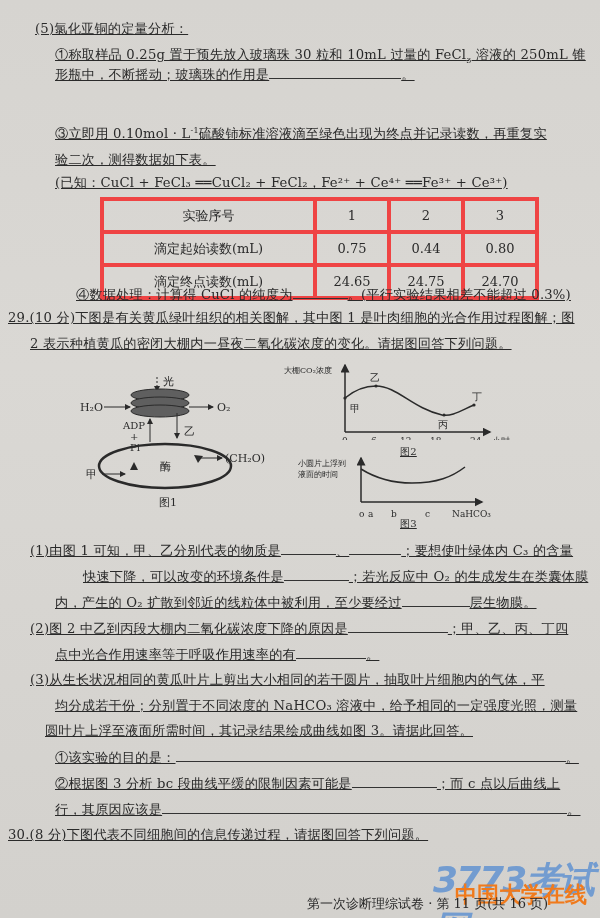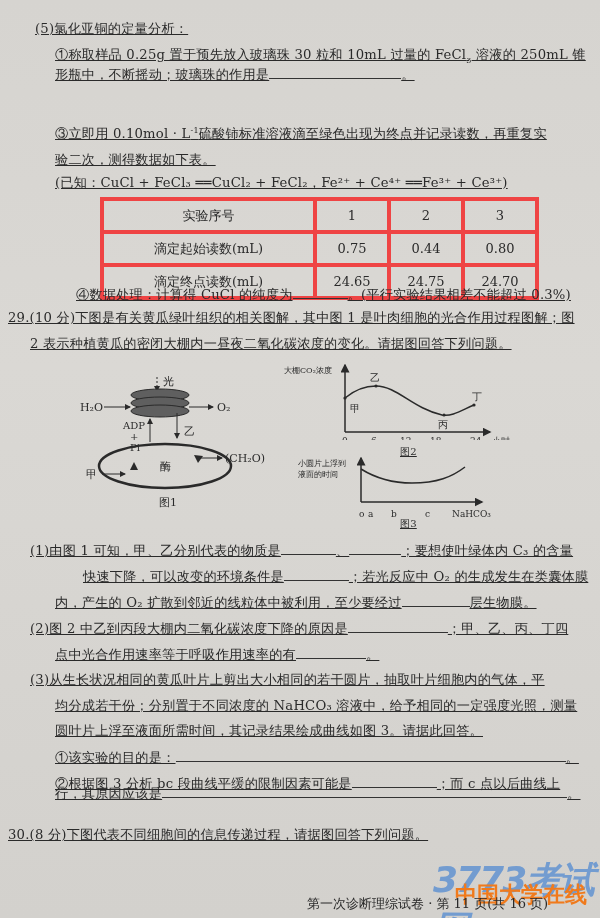--- a/index.html
+++ b/index.html
@@ -176,28 +176,28 @@
     <span>内，产生的 O₂ 扩散到邻近的线粒体中被利用，至少要经过</span><span class="blank" style="width:68px;"></span><span>层生物膜。</span>
   </div>
   <div class="line" style="left:30px;top:619px;">
     <span>(2)图 2 中乙到丙段大棚内二氧化碳浓度下降的原因是</span><span class="blank" style="width:100px;"></span><span>；甲、乙、丙、丁四</span>
   </div>
   <div class="line" style="left:55px;top:645px;">
     <span>点中光合作用速率等于呼吸作用速率的有</span><span class="blank" style="width:70px;"></span><span>。</span>
   </div>
   <div class="line" style="left:30px;top:671px;">(3)从生长状况相同的黄瓜叶片上剪出大小相同的若干圆片，抽取叶片细胞内的气体，平</div>
   <div class="line" style="left:55px;top:697px;">均分成若干份；分别置于不同浓度的 NaHCO₃ 溶液中，给予相同的一定强度光照，测量</div>
-  <div class="line" style="left:55px;top:722px;">圆叶片上浮至液面所需时间，其记录结果绘成曲线如图 3。请据此回答。</div>
+  <div class="line" style="left:45px;top:722px;">圆叶片上浮至液面所需时间，其记录结果绘成曲线如图 3。请据此回答。</div>
   <div class="line" style="left:55px;top:748px;">
     <span>①该实验的目的是：</span><span class="blank" style="width:390px;"></span><span>。</span>
   </div>
   <div class="line" style="left:55px;top:774px;">
     <span>②根据图 3 分析 bc 段曲线平缓的限制因素可能是</span><span class="blank" style="width:85px;"></span><span>；而 c 点以后曲线上</span>
   </div>
-  <div class="line" style="left:55px;top:784px;">
+  <div class="line" style="left:55px;top:800px;">
     <span>行，其原因应该是</span><span class="blank" style="width:405px;"></span><span>。</span>
   </div>
 
   <div class="line" style="left:8px;top:826px;">30.(8 分)下图代表不同细胞间的信息传递过程，请据图回答下列问题。</div>
 
   <div class="wm1">3773考试网</div>
   <div class="wm2">中国大学在线</div>
 
   <div class="footer">第一次诊断理综试卷 · 第 11 页(共 16 页)</div>
 </div>

